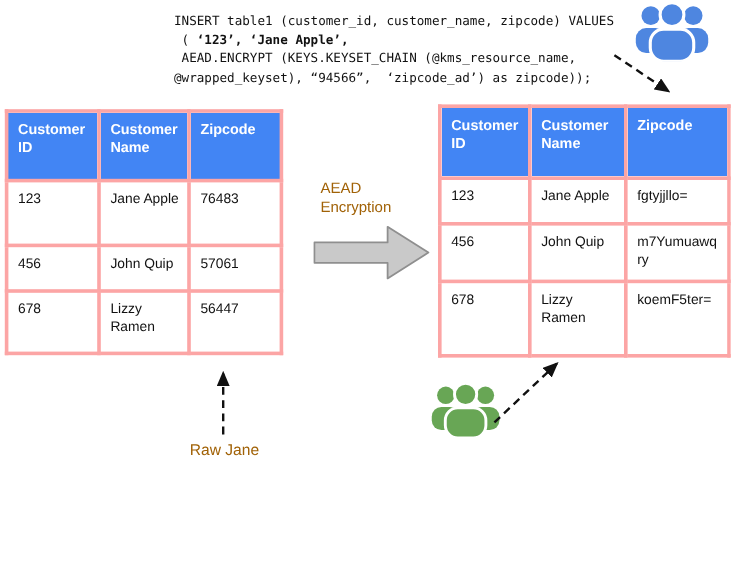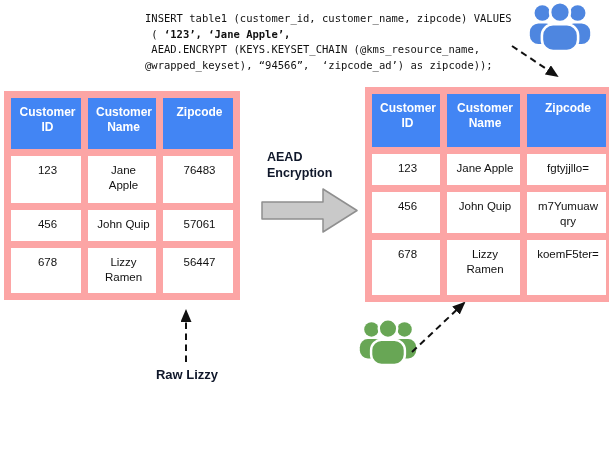--- a/index.html
+++ b/index.html
@@ -12,37 +12,37 @@
     position:absolute; font-family:"DejaVu Sans Mono", monospace;
     color:#111; white-space:pre;
   }
   .top-code  { left:145px; top:11px;  font-size:10.5px; line-height:15.5px; }
   .bottom-code { left:377px; top:372px; font-size:10.5px; line-height:15px; }
   .code .bold { font-weight:bold; }
   .code .green { color:#4c9e4c; }
   
   table.dtable { position:absolute; border-collapse:collapse; table-layout:fixed; background:#fff; }
   .dtable th, .dtable td {
-    border:7px solid #fca5a5; vertical-align:top; text-align:center;
+    border:3px solid #fca5a5; vertical-align:top; text-align:left;
     padding:7px 5px 4px 8px; font-size:11.5px; line-height:14.5px; color:#111;
     overflow:hidden;
   }
   .dtable th {
     background:#4285f4; color:#ffffff; font-weight:bold;
     font-size:12px; line-height:15px;
   }
   #raw-table { left:4px;  top:91px; width:229px; }
   #enc-table { left:365px; top:87px; width:241px; }
   #raw-table tr.hrow { height:58px; } #raw-table tr.r1 { height:54px; }
   #raw-table tr.r2 { height:38px; }  #raw-table tr.r3 { height:52px; }
   #enc-table tr.hrow { height:60px; } #enc-table tr.r1 { height:38px; }
   #enc-table tr.r2 { height:48px; }   #enc-table tr.r3 { height:62px; }
   .break { word-break:break-all; }
   
-  .lbl { position:absolute; font-weight:bold; color:#0f172a; }
+  .lbl { position:absolute; font-weight:normal; color:#a16207; }
   #aead-label { left:267px; top:149px; width:78px; font-size:12.5px; line-height:16px; }
   #rawdata-label { left:144px; top:367px; width:86px; font-size:13px; text-align:center; }
   
   .abs { position:absolute; }
   .users-blue  { color:#4e86e0; }
   .users-green { color:#68a655; }
 </style>
 </head>
 <body>
 
@@ -139,21 +139,21 @@
   </svg>
 
   <svg class="abs" style="left:174px; top:302px;" width="24" height="64" viewBox="0 0 24 64">
     <defs>
       <marker id="ah2" markerUnits="userSpaceOnUse" markerWidth="13" markerHeight="11" refX="11" refY="5.5" orient="auto">
         <path d="M0,0 L13,5.5 L0,11 Z" fill="#111"></path>
       </marker>
     </defs>
     <line x1="12" y1="60" x2="12" y2="9" stroke="#111" stroke-width="2" stroke-dasharray="6.5,4.5" marker-end="url(#ah2)"></line>
   </svg>
-  <div class="lbl" id="rawdata-label">Raw Lizzy</div>
+  <div class="lbl" id="rawdata-label">Raw Jane</div>
 
   <svg class="abs users-green" style="left:359px; top:316px;" width="58" height="51" viewBox="0 0 72 58" aria-hidden="true">
     <g fill="currentColor">
       <circle cx="15.5" cy="14" r="9"></circle>
       <circle cx="56.5" cy="14" r="9"></circle>
       <rect x="1" y="26" width="29" height="24" rx="10"></rect>
       <rect x="42" y="26" width="29" height="24" rx="10"></rect>
       <circle cx="36" cy="13" r="11.5" stroke="#ffffff" stroke-width="3"></circle>
       <rect x="15" y="27" width="42" height="31" rx="13" stroke="#ffffff" stroke-width="3"></rect>
     </g>

